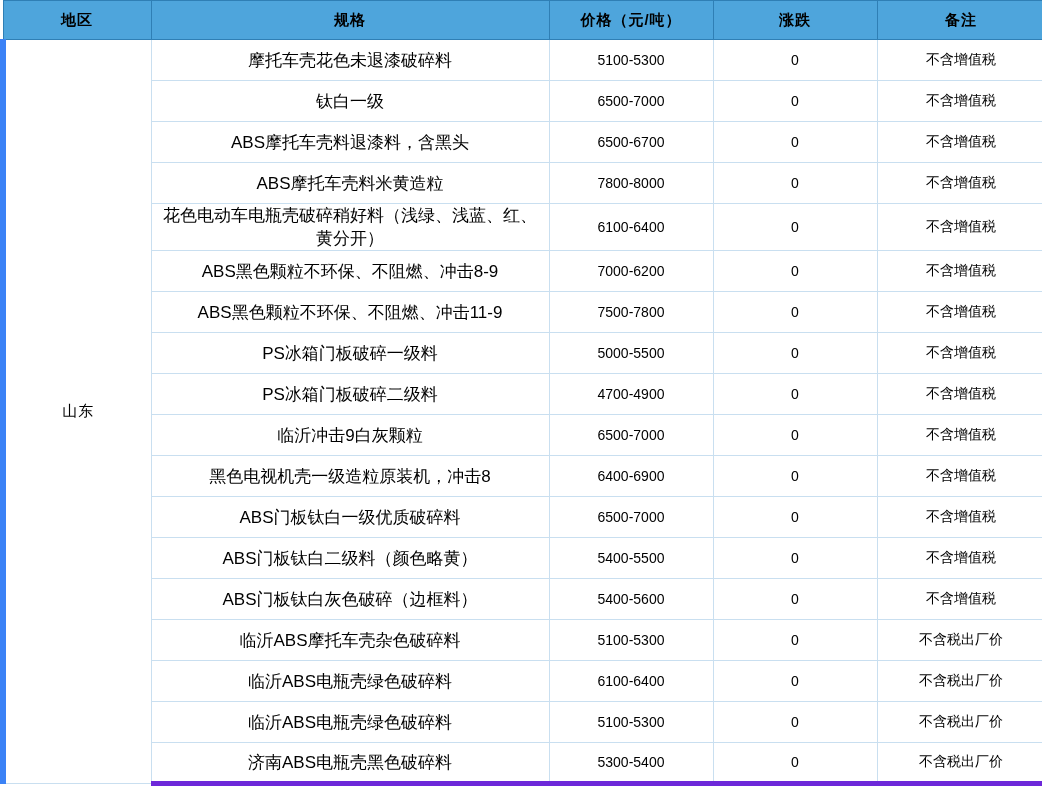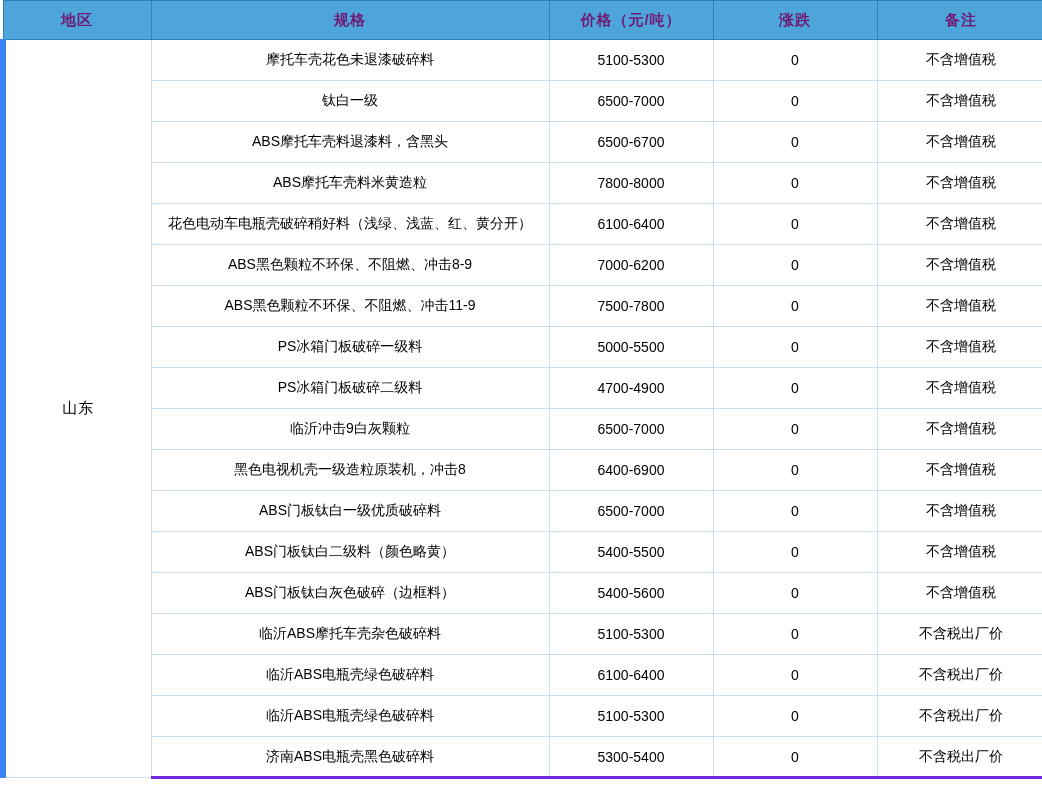--- a/index.html
+++ b/index.html
@@ -20,21 +20,21 @@
     table-layout: fixed;
   }
   table.price-table col.c-region { width: 148px; }
   table.price-table col.c-spec   { width: 398px; }
   table.price-table col.c-price  { width: 164px; }
   table.price-table col.c-change { width: 164px; }
   table.price-table col.c-note   { width: 168px; }
 
   thead th {
     background: #4ea5dc;
-    color: #701a75;
+    color: #000000;
     font-size: 15px;
     font-weight: bold;
     height: 36px;
     border: 1px solid #2f7fb5;
     text-align: center;
     vertical-align: middle;
     letter-spacing: 1px;
   }
   tbody td {
     border: 1px solid #c9dff0;
@@ -46,24 +46,24 @@
     padding: 0 4px;
     box-sizing: border-box;
   }
   tbody td.region-cell {
     border-left: 6px solid #3b82f6;
     border-right: 1px solid #c9dff0;
     font-size: 15px;
     letter-spacing: 1px;
   }
   tbody td.spec-cell {
-    font-size: 14px;
+    font-size: 17px;
   }
   tbody tr:last-child td {
-    border-bottom: 3px solid #6d28d9;
+    border-bottom: 5px solid #6d28d9;
   }
 </style>
 </head>
 <body>
 
 <table class="price-table">
   <colgroup>
     <col class="c-region">
     <col class="c-spec">
     <col class="c-price">

